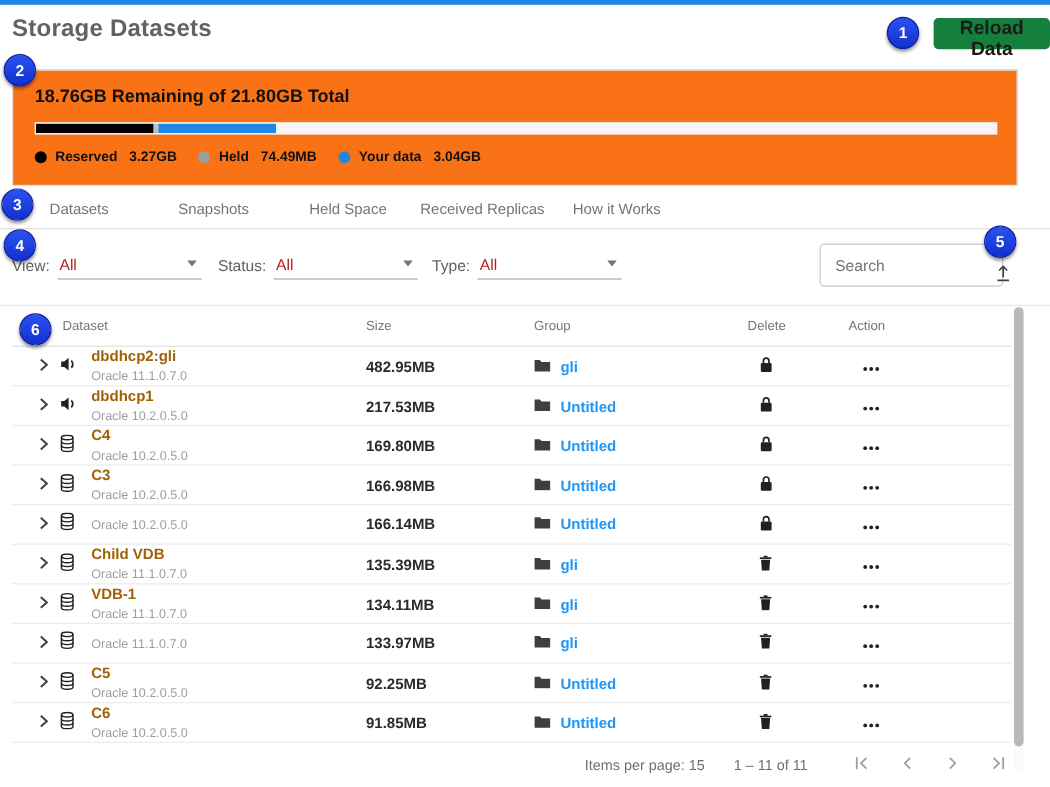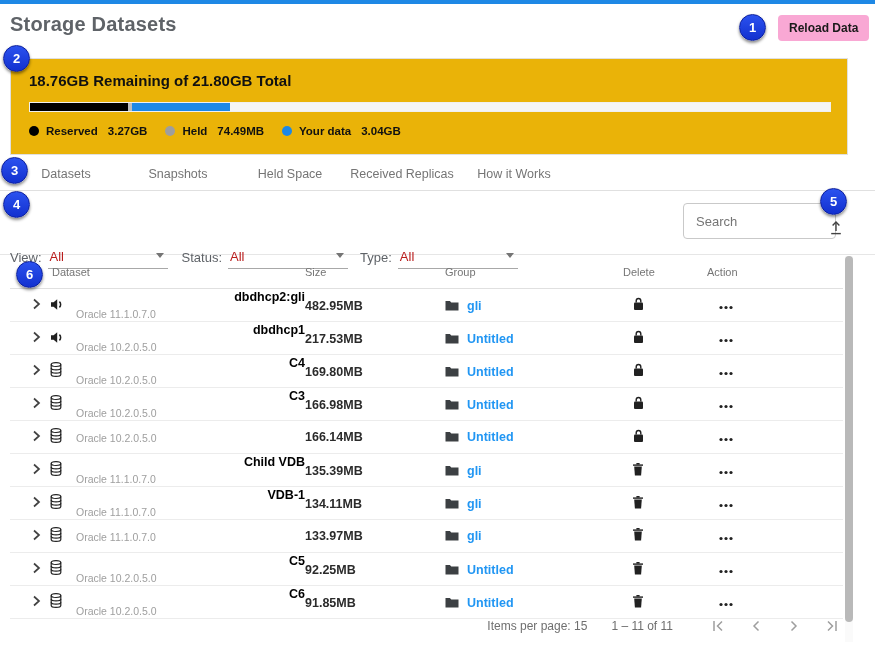--- a/index.html
+++ b/index.html
@@ -5,76 +5,76 @@
   * { margin:0; padding:0; box-sizing:border-box; }
   html,body { width:875px; height:656px; }
   body {
     position:relative; background:#ffffff; overflow:hidden;
     font-family:"Liberation Sans","DejaVu Sans",sans-serif; color:#212121;
   }
   .topbar { position:absolute; left:0; top:0; width:875px; height:4px; background:#1e88e5; }
   .page-title { position:absolute; left:10px; top:13px; font-size:20px; color:#5f6368; letter-spacing:.2px; }
   .reload-btn {
     position:absolute; left:778px; top:15px; height:26px; padding:0 11px;
-    background:#f9a8d4; border:none; border-radius:4px; font-size:12px; font-weight:600;
+    background:#15803d; border:none; border-radius:4px; font-size:16px; font-weight:600;
     color:#1a1a1a; font-family:inherit; cursor:pointer;
   }
   
   .callout {
     position:absolute; width:27px; height:27px; border-radius:50%;
     background:linear-gradient(#2b52ef,#1230cf); border:1px solid #0c1f9c;
     box-shadow:0 2px 3px rgba(0,0,0,.45);
     color:#fff; font-size:13px; font-weight:bold; display:flex; align-items:center; justify-content:center;
     z-index:20;
   }
   .c1{left:739px; top:14px;} .c2{left:3px; top:45px;} .c3{left:1px; top:157px;}
   .c4{left:3px; top:191px;} .c5{left:820px; top:188px;} .c6{left:16px; top:261px;}
 
   
-  .capacity-card { position:absolute; left:10px; top:58px; width:838px; height:97px; border:1px solid #e0e0e0; background:#eab308; }
+  .capacity-card { position:absolute; left:10px; top:58px; width:838px; height:97px; border:1px solid #e0e0e0; background:#f97316; }
   .capacity-heading { position:absolute; left:18px; top:13px; font-size:15px; font-weight:bold; color:#111; }
   .capacity-bar { position:absolute; left:18px; top:43px; width:802px; height:10px; background:#f5f5f5; display:flex; overflow:hidden; border:1px solid #f0f0f0; }
   .capacity-bar .seg { height:100%; }
   .capacity-legend { position:absolute; left:18px; top:66px; display:flex; gap:18px; align-items:center; }
   .legend-item { display:flex; align-items:center; gap:7px; font-size:11.5px; font-weight:bold; color:#111; }
   .legend-dot { width:10px; height:10px; border-radius:50%; flex:none; }
   .legend-item b { margin-left:3px; }
 
   
   .tabs { position:absolute; left:0; top:158px; width:875px; height:33px; border-bottom:1px solid #e0e0e0; display:flex; padding-left:10px; align-items:center; }
   .tab { width:112px; text-align:center; font-size:12.5px; color:#757575; cursor:pointer; }
 
   
   .filters { position:absolute; left:0; top:191px; width:875px; height:64px; border-bottom:1px solid #e6e6e6; }
-  .filters-row { position:absolute; left:10px; top:22px; display:flex; align-items:flex-end;margin-top:36px; }
+  .filters-row { position:absolute; left:10px; top:22px; display:flex; align-items:flex-end; }
   .filter-label { font-size:13px; color:#5f6368; margin-right:6px; padding-bottom:4px; }
   .dropdown { width:120px; border-bottom:1px solid #a8a8a8; padding:0 0 4px 2px; position:relative; font-size:13px; color:#b91c1c; cursor:pointer; }
   .dd-arrow { position:absolute; right:4px; top:4px; width:0; height:0; border-left:4px solid transparent; border-right:4px solid transparent; border-top:5px solid #757575; }
   .ml14{margin-left:14px;} .ml12{margin-left:12px;}
   .search-box { position:absolute; left:655px; top:12px; width:153px; height:36px; border:1px solid #c9c9c9; border-radius:4px; font-size:13px; color:#333; padding:0 12px; font-family:inherit; outline:none;margin-left:28px; }
   .search-box::placeholder{ color:#757575; }
   .upload-btn { position:absolute; left:827px; top:26px; background:none; border:none; cursor:pointer; padding:2px; }
 
   
   .datatable { position:absolute; left:10px; top:255px; width:833px; }
   .thead { display:grid; grid-template-columns:42px 253px 140px 178px 84px auto; height:34px; align-items:center; border-bottom:1px solid #e0e0e0; font-size:11px; color:#757575; }
   .trow { display:grid; grid-template-columns:20px 20px 26px 229px 140px 178px 84px auto; height:33px; align-items:center; border-bottom:1px solid #ececec; }
   .chev { background:none; border:none; cursor:pointer; padding:2px; display:flex; align-items:center; }
   .name-block { line-height:1.15; padding-top:1px; }
-  .name-link { font-size:12.5px; font-weight:600; color:#000000; text-decoration:none; display:block;text-align:right; }
+  .name-link { font-size:12.5px; font-weight:600; color:#a16207; text-decoration:none; display:block; }
   .name-sub { font-size:10.5px; color:#9e9e9e; }
   .size-cell { font-size:12.5px; font-weight:600; color:#2b2b2b; }
   .group-cell { display:flex; align-items:center; gap:8px; }
   .group-link { font-size:12.5px; font-weight:600; color:#2196f3; text-decoration:none; }
   .del-cell { padding-left:8px; }
   .act-cell { padding-left:10px; }
   .icon-btn { background:none; border:none; cursor:pointer; padding:2px; display:inline-flex; align-items:center; }
 
   
-  .tfoot { display:flex; justify-content:flex-end; align-items:flex-start; height:37px; gap:24px; font-size:12px; color:#6f6f6f; padding-right:4px; }
+  .tfoot { display:flex; justify-content:flex-end; align-items:center; height:37px; gap:24px; font-size:12px; color:#6f6f6f; padding-right:4px; }
   .pager { display:flex; align-items:center; gap:24px; margin-left:14px; }
   .pager .icon-btn { padding:0; }
 
   
   .vscroll-track { position:absolute; left:845px; top:256px; width:8px; height:386px; background:#fafafa; }
   .vscroll-thumb { position:absolute; left:0; top:0; width:8px; height:366px; background:#b9b9b9; border-radius:4px; }
 </style>
 </head>
 <body>
 

